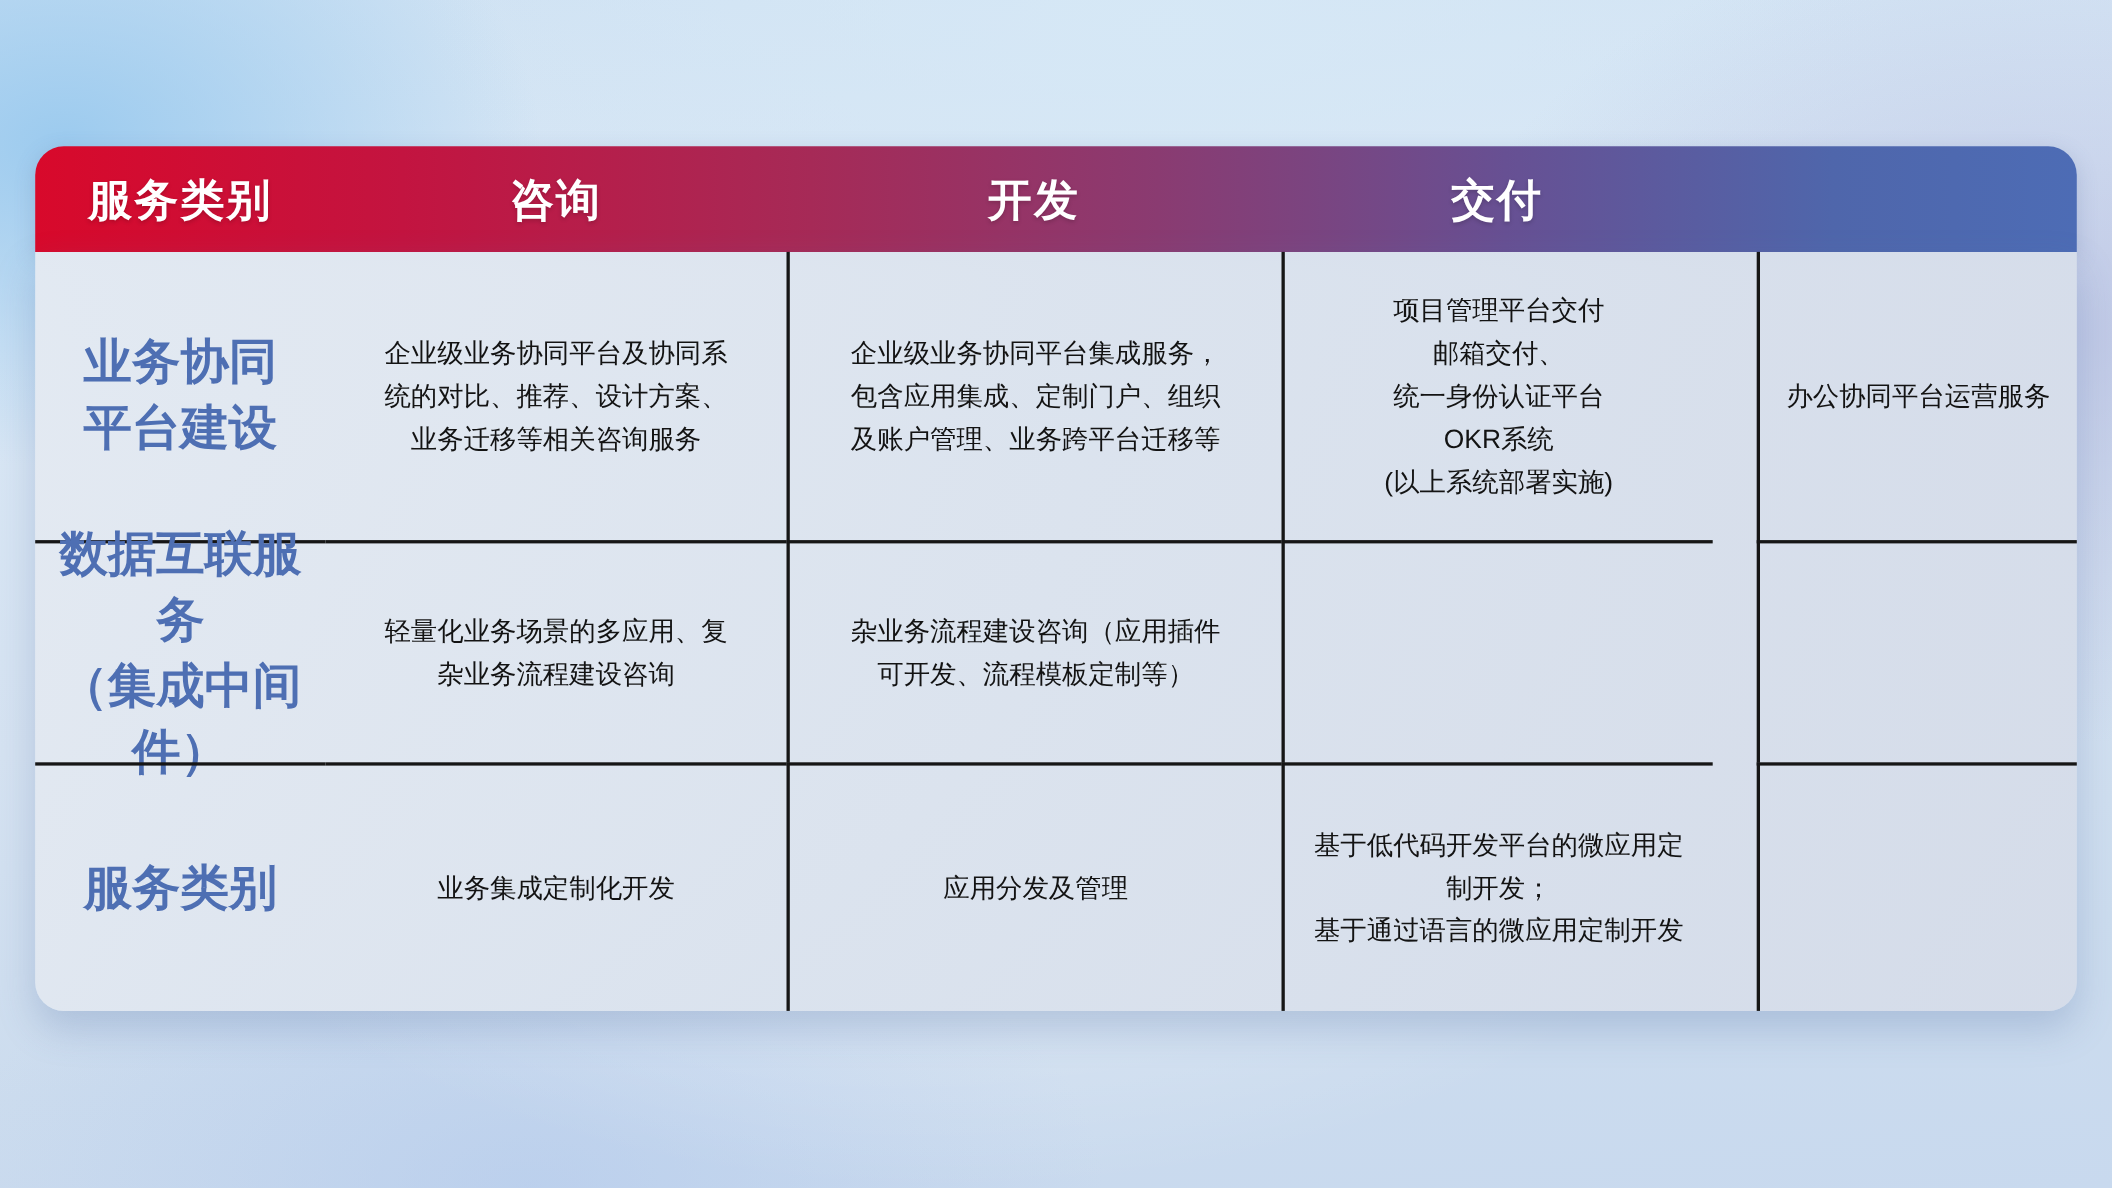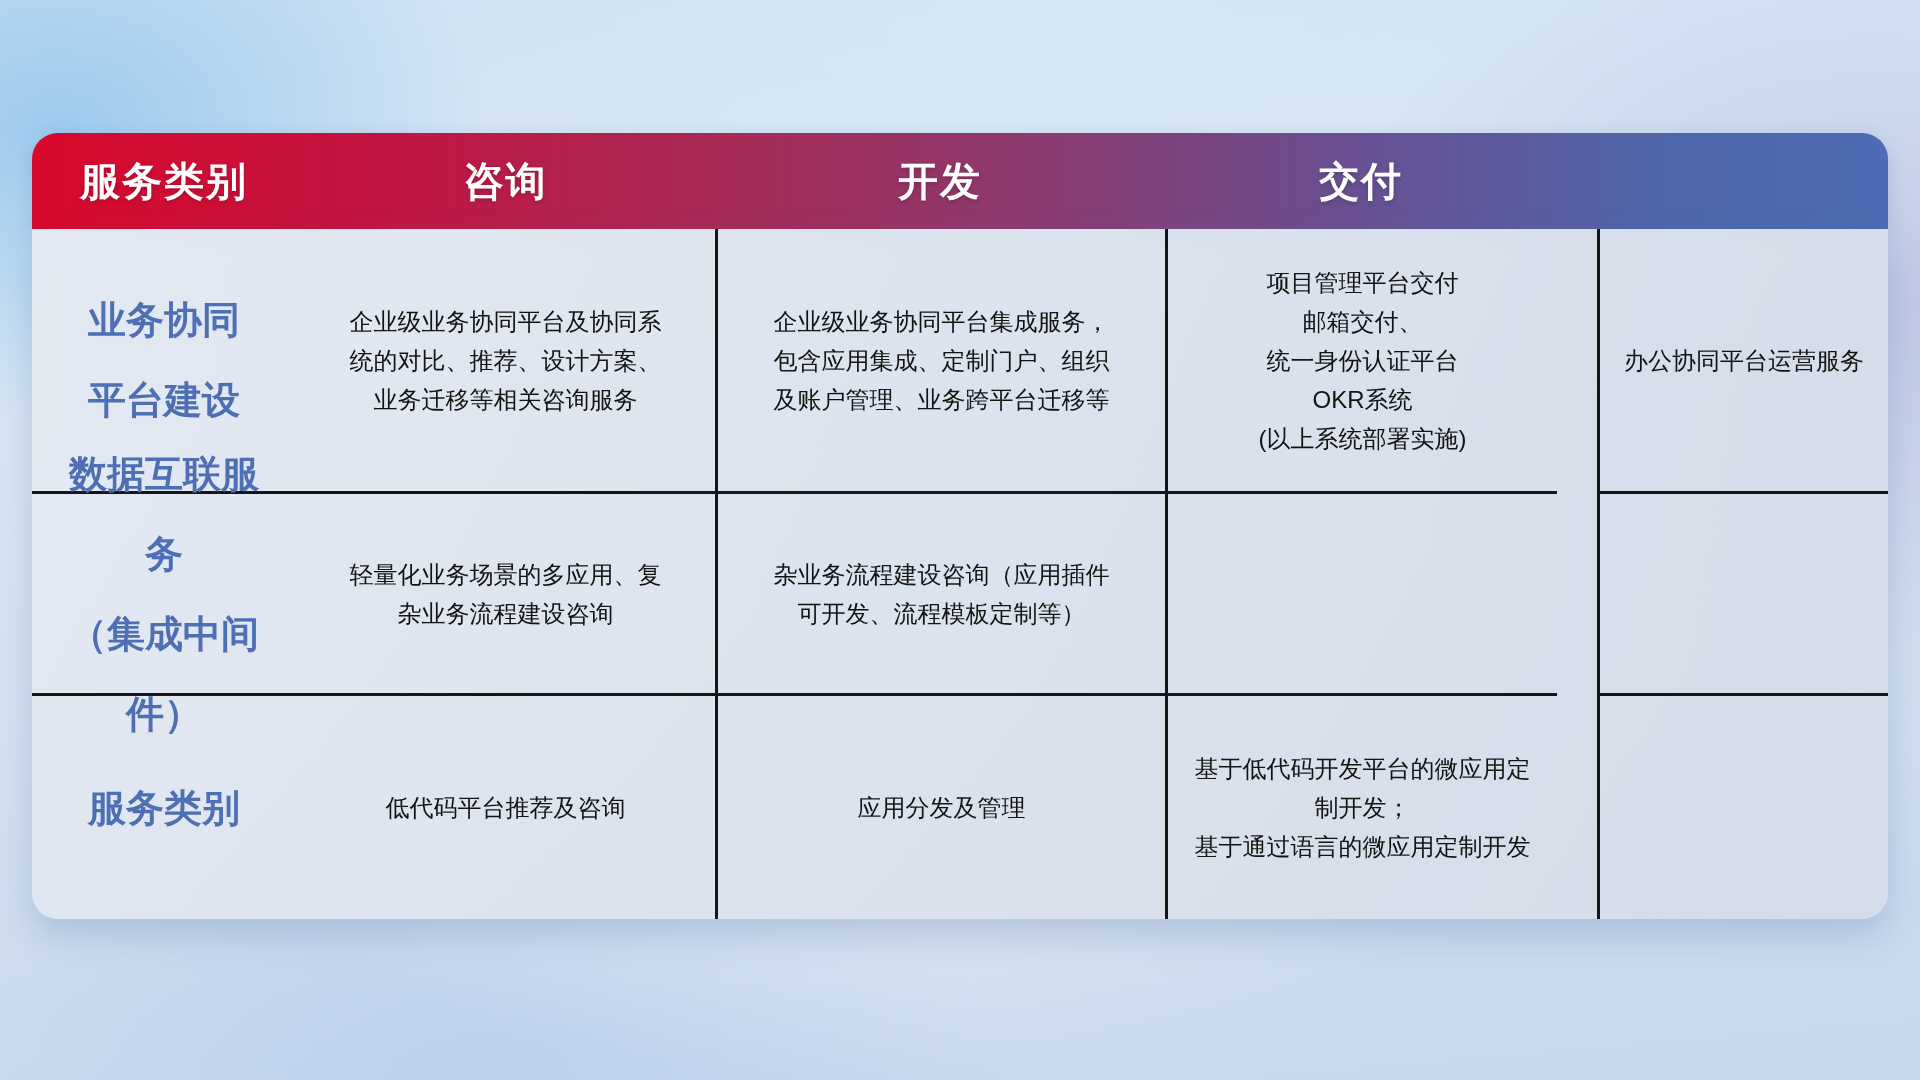--- a/index.html
+++ b/index.html
@@ -60,22 +60,22 @@
     justify-content: center;
     text-align: center;
     font-size: 24px;
     line-height: 39px;
     color: #131313;
     white-space: pre-line;
     padding: 8px 14px;
   }
   .td.tight { padding: 8px 6px; margin-left: 40px; }
   .cat {
-    font-size: 38px;
-    line-height: 80px;
+    font-size: 44px;
+    line-height: 60px;
     font-weight: 700;
     color: #4e6fb3;
     white-space: pre-line;
     padding: 4px 20px;
   }
   .vline { border-left: 3px solid #161616; }
   .hline { border-top: 3px solid #161616; }
 </style>
 </head>
 <body>
@@ -109,21 +109,21 @@
     <div class="td cat hline">数据互联服务
 （集成中间件）</div>
     <div class="td hline">轻量化业务场景的多应用、复
 杂业务流程建设咨询</div>
     <div class="td vline hline">杂业务流程建设咨询（应用插件
 可开发、流程模板定制等）</div>
     <div class="td vline hline"></div>
     <div class="td vline hline tight"></div>
 
     <div class="td cat hline">服务类别</div>
-    <div class="td hline">低代码平台推荐及咨询</div>
+    <div class="td hline">业务集成定制化开发</div>
     <div class="td vline hline">应用分发及管理</div>
     <div class="td vline hline">基于低代码开发平台的微应用定
 制开发；
 基于通过语言的微应用定制开发</div>
     <div class="td vline hline tight"></div>
 
   </div>
 </div>
 
 </body></html>

